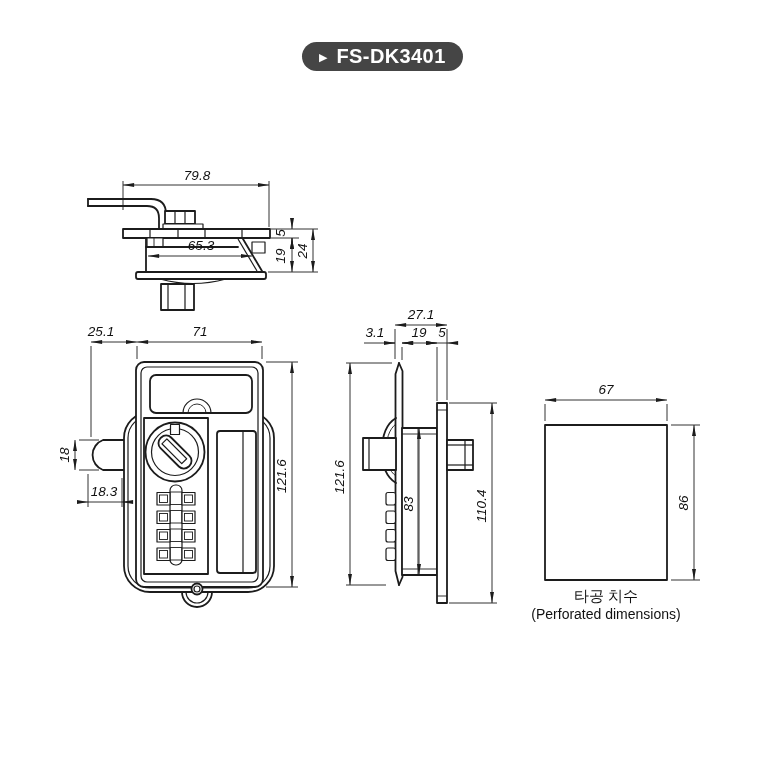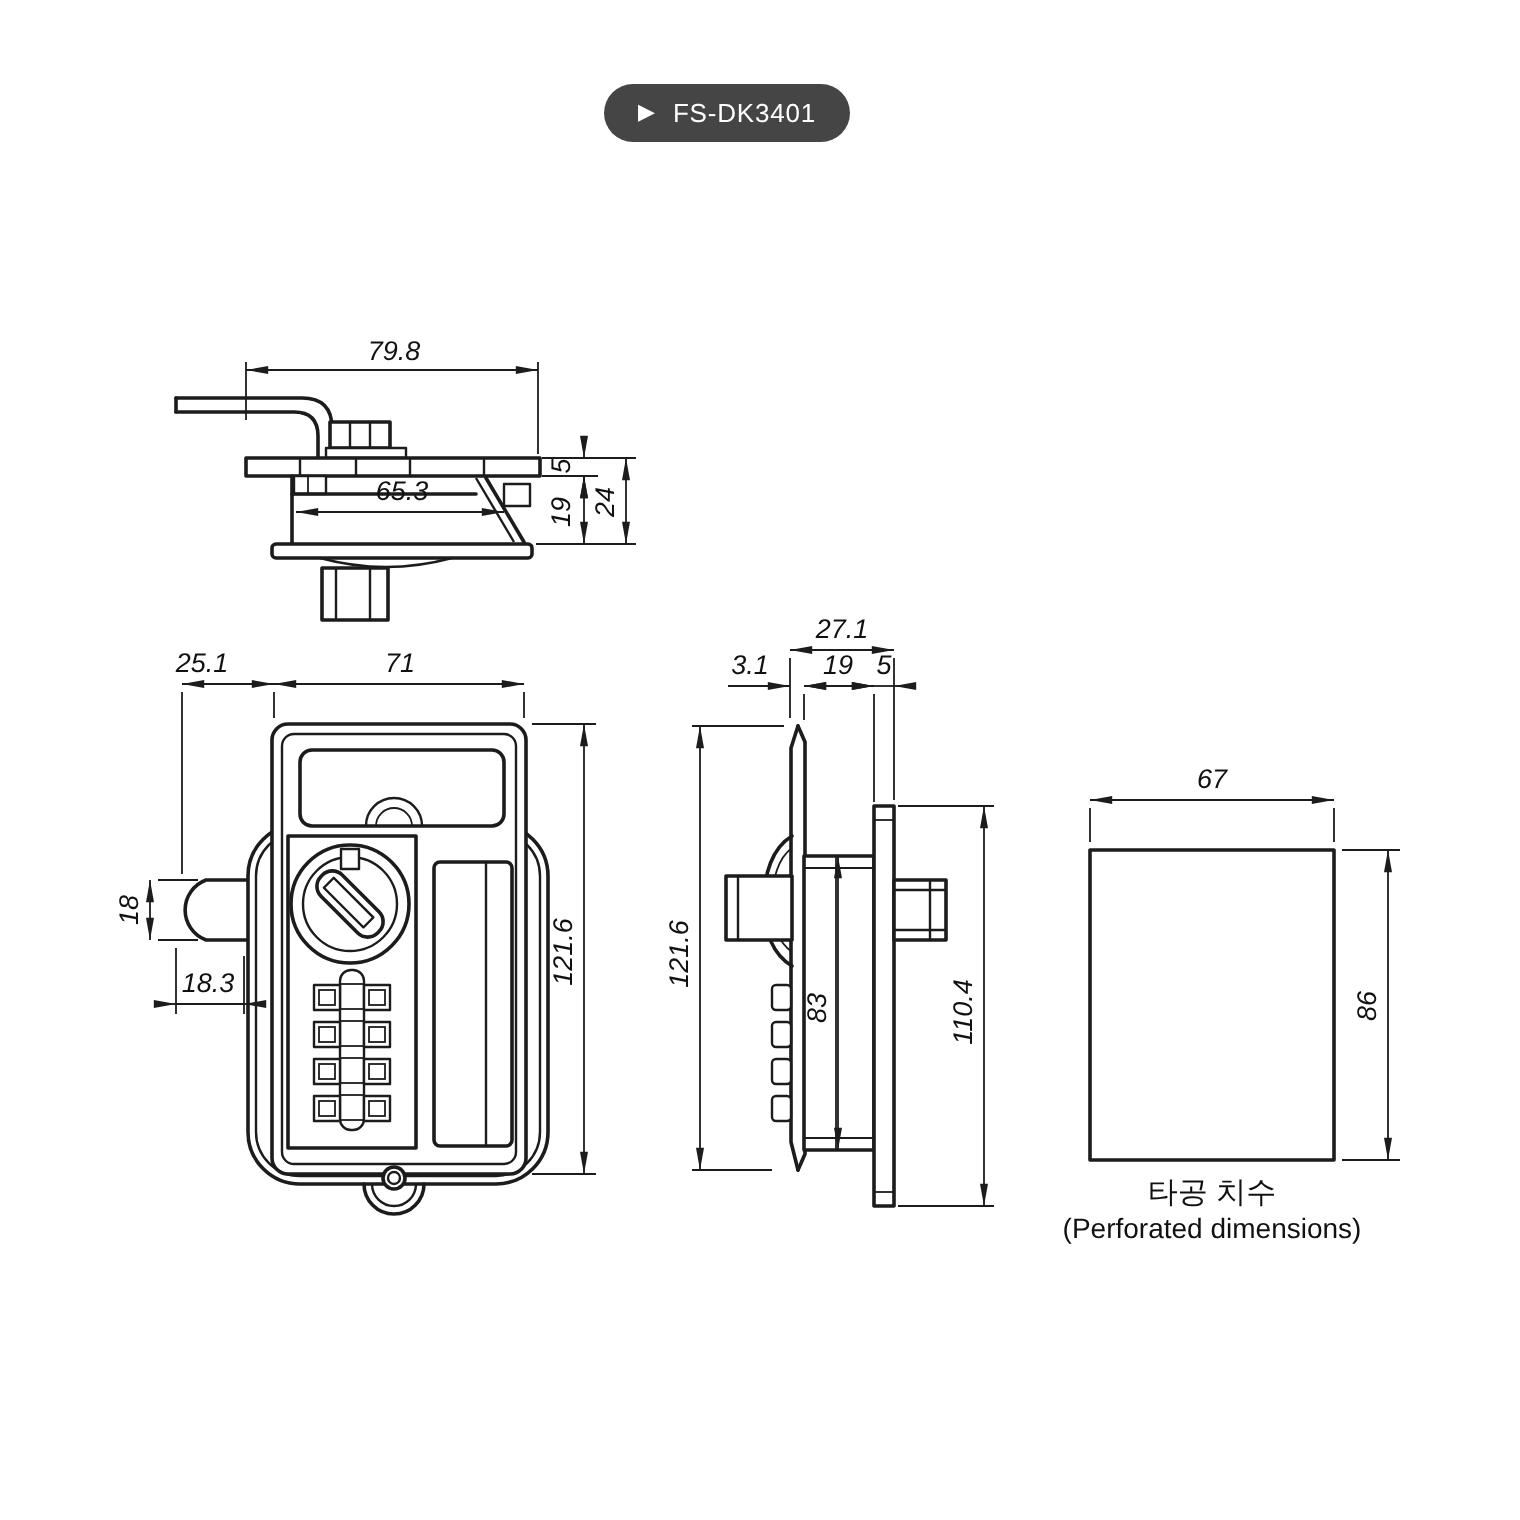--- a/index.html
+++ b/index.html
@@ -2,21 +2,21 @@
 <html><head>
 <meta charset="utf-8">
 <style>
   html,body{margin:0;padding:0;background:#ffffff;}
   .stage{position:relative;width:760px;height:760px;background:#ffffff;overflow:hidden;
          font-family:"Liberation Sans",sans-serif;}
   .badge{position:absolute;left:302px;top:42px;height:29px;padding:0 17px;
          background:#454545;color:#fff;border-radius:15px;
          display:flex;align-items:center;gap:9px;}
   .badge .tri{font-size:11px;line-height:1;transform:translateY(0.5px);}
-  .badge .lbl{font-size:13px;letter-spacing:0.4px;}
+  .badge .lbl{font-size:20px;letter-spacing:0.4px;font-weight:bold;}
   svg{position:absolute;left:0;top:0;}
   .o{fill:none;stroke:#1c1c1c;stroke-width:1.8;stroke-linejoin:round;stroke-linecap:round;}
   .of{fill:#ffffff;stroke:#1c1c1c;stroke-width:1.8;stroke-linejoin:round;}
   .d{fill:none;stroke:#1c1c1c;stroke-width:1.2;stroke-linejoin:round;}
   .df{fill:#ffffff;stroke:#1c1c1c;stroke-width:1.2;stroke-linejoin:round;}
   .t{fill:none;stroke:#1c1c1c;stroke-width:0.9;}
   .dim{fill:none;stroke:#1c1c1c;stroke-width:0.9;}
   .dimtxt{font:italic 13.5px "Liberation Sans",sans-serif;fill:#111;text-anchor:middle;}
   .cap{font:15px "Liberation Sans",sans-serif;fill:#111;text-anchor:middle;}
   .cap2{font:14px "Liberation Sans",sans-serif;fill:#111;text-anchor:middle;}

